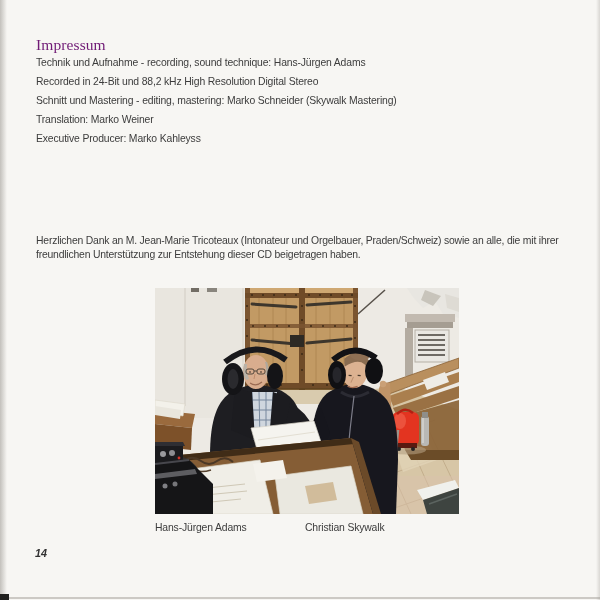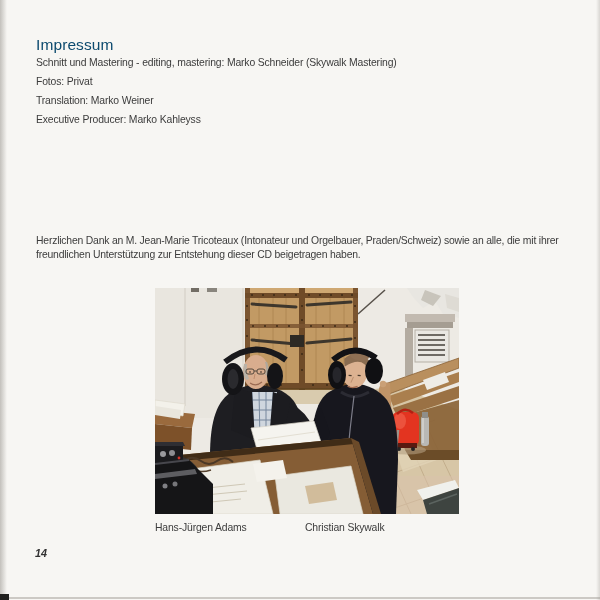--- a/index.html
+++ b/index.html
@@ -14,21 +14,21 @@
   .edge-left{position:absolute;left:0;top:0;width:7px;height:600px;
     background:linear-gradient(to right, rgba(110,105,98,.38), rgba(110,105,98,0));}
   .edge-right{position:absolute;right:0;top:0;width:4px;height:600px;
     background:linear-gradient(to left, rgba(140,135,128,.28), rgba(140,135,128,0));}
   .edge-bottom{position:absolute;left:0;bottom:1px;width:600px;height:2px;
     background:rgba(150,146,140,.45);}
   .corner-tick{position:absolute;left:0;bottom:0;width:9px;height:6px;background:#20201e;}
 
   .title{
     position:absolute;left:36px;top:36px;
-    font-size:15.5px;color:#0c4a6e;letter-spacing:.1px;
+    font-size:15.5px;color:#701a75;letter-spacing:.1px;font-family:Liberation Serif, serif;
   }
   .credits{
     position:absolute;left:36px;top:53px;width:540px;
     font-size:10.4px;line-height:19px;letter-spacing:-.15px;color:#3c3c3c;
   }
   .ack{
     position:absolute;left:36px;top:234px;width:548px;
     font-size:10.4px;line-height:13.8px;letter-spacing:-.2px;color:#3c3c3c;
   }
   .photo{
@@ -51,22 +51,23 @@
 <div class="page">
 
   <div class="edge-left"></div>
   <div class="edge-right"></div>
   <div class="edge-bottom"></div>
   <div class="corner-tick"></div>
 
   <div class="title">Impressum</div>
 
   <div class="credits">
+    <div>Technik und Aufnahme - recording, sound technique: Hans-Jürgen Adams</div>
+    <div>Recorded in 24-Bit und 88,2 kHz High Resolution Digital Stereo</div>
     <div>Schnitt und Mastering - editing, mastering: Marko Schneider (Skywalk Mastering)</div>
-    <div>Fotos: Privat</div>
     <div>Translation: Marko Weiner</div>
     <div>Executive Producer: Marko Kahleyss</div>
   </div>
 
   <div class="ack">Herzlichen Dank an M. Jean-Marie Tricoteaux (Intonateur und Orgelbauer, Praden/Schweiz) sowie an alle, die mit ihrer freundlichen Unterstützung zur Entstehung dieser CD beigetragen haben.</div>
 
   <div class="photo" role="img" aria-label="Hans-Jürgen Adams and Christian Brembeck wearing headphones, reading a sheet of paper at a recording table inside the former Klosterkirche Maihingen, with a wooden church door, pews and a statue in the background">
     <svg width="304" height="226" viewBox="0 0 304 226" xmlns="http://www.w3.org/2000/svg">
 
       <g>

